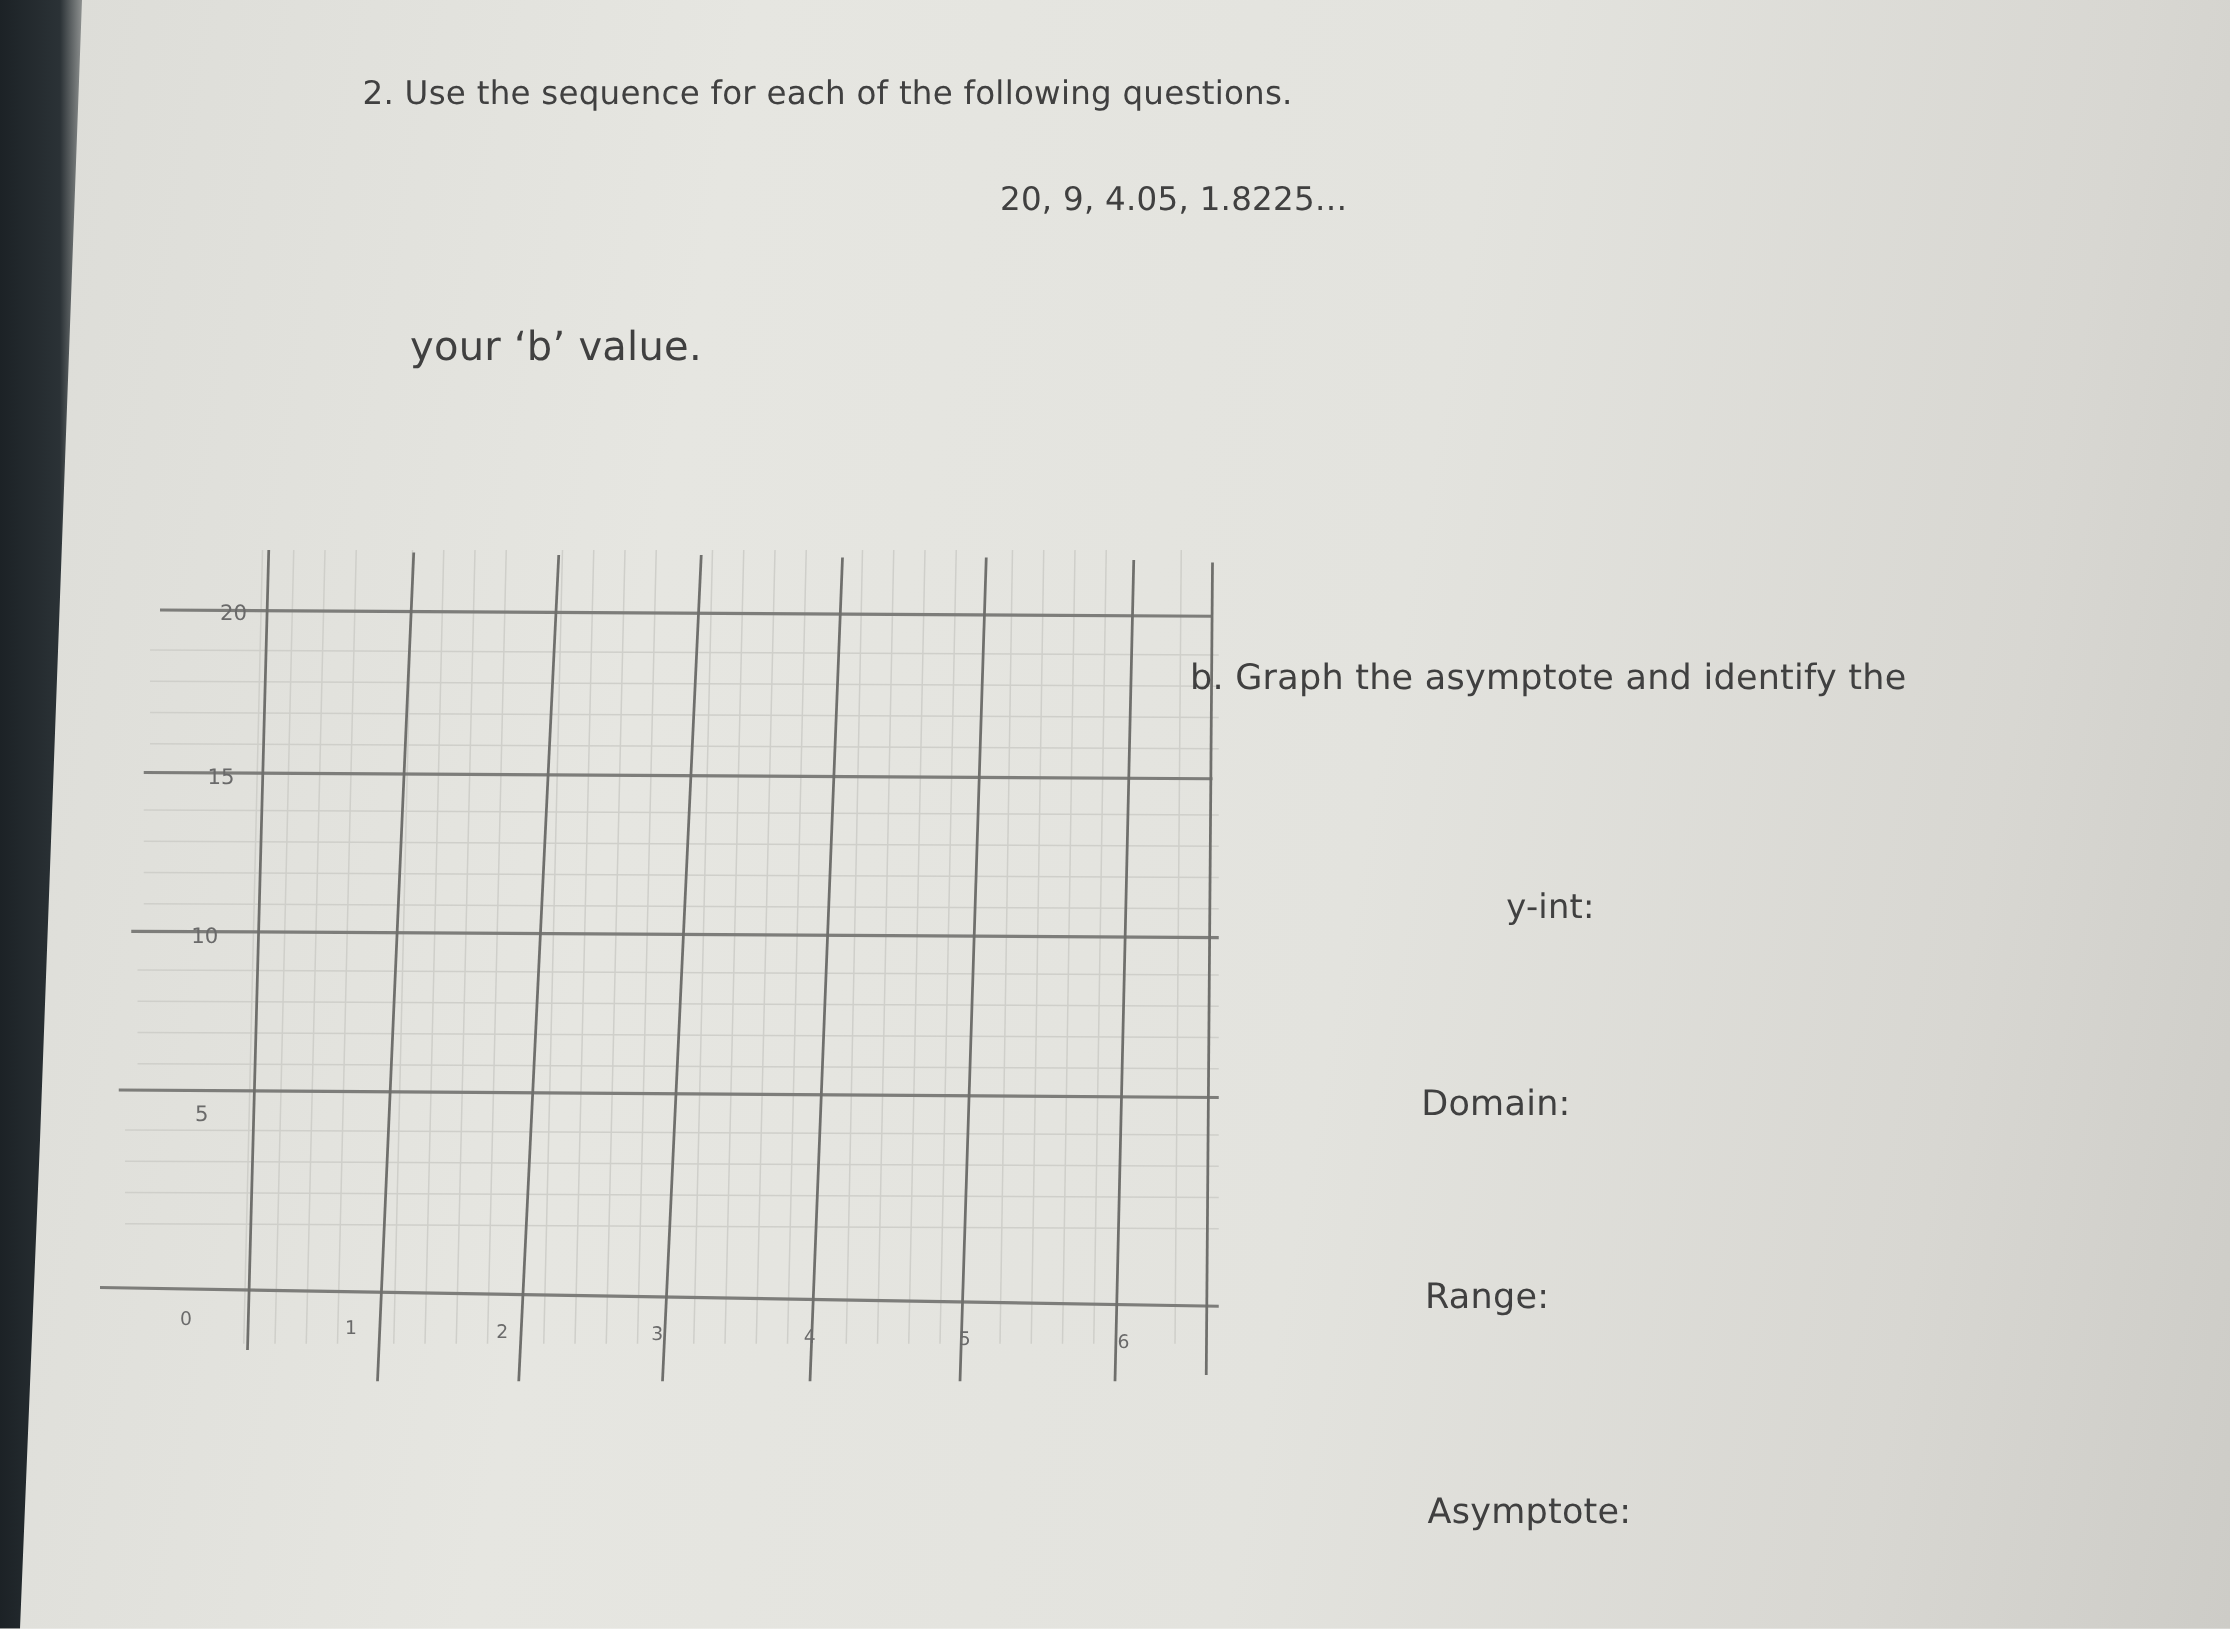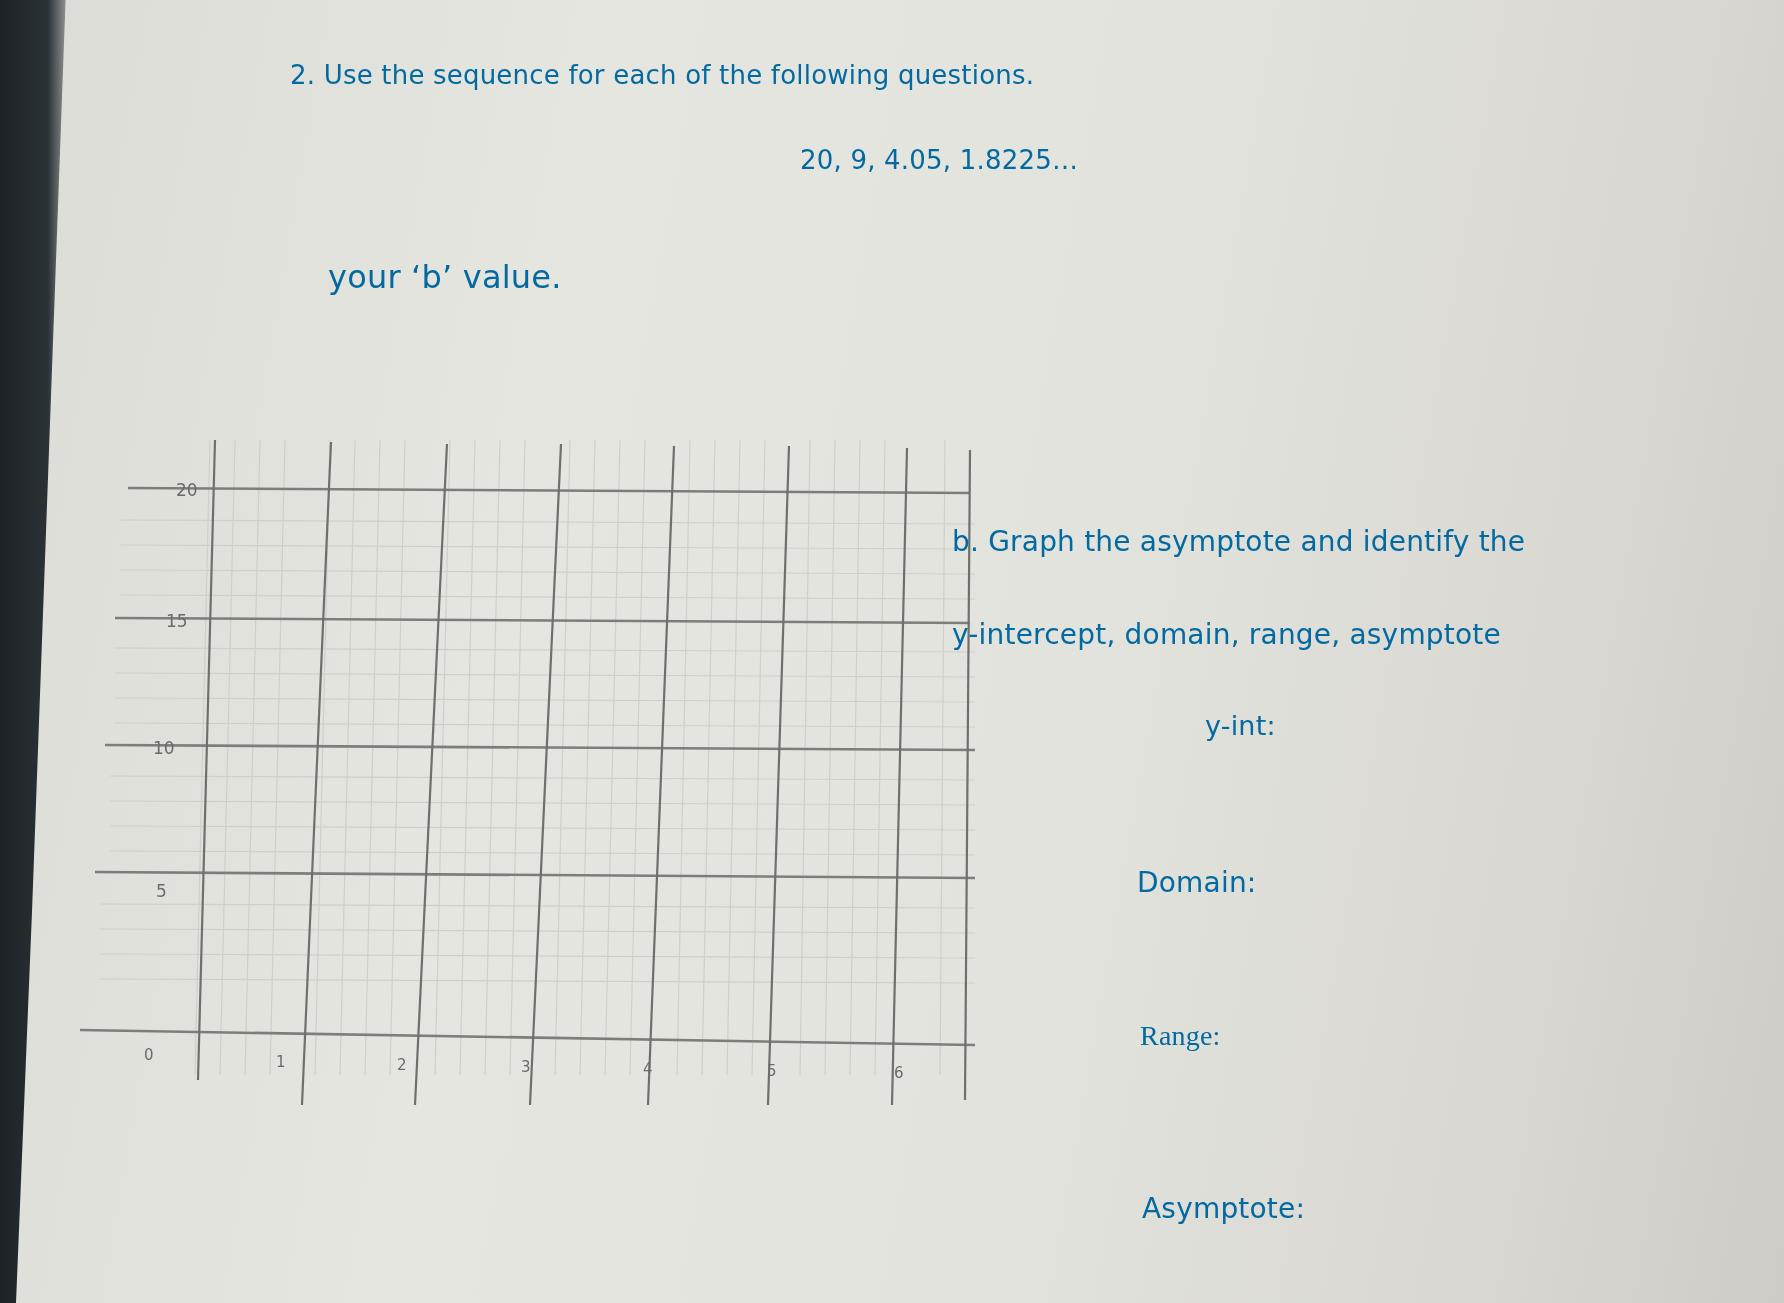--- a/index.html
+++ b/index.html
@@ -23,32 +23,32 @@
       clip-path: polygon(0 0, 82% 0, 70% 20%, 55% 45%, 40% 70%, 20% 100%, 0 100%);
     }
     .sheet {
       position: absolute;
       left: 0; top: 0;
       width: 1784px; height: 1303px;
     }
     .text {
       position: absolute;
       white-space: nowrap;
-      color: #0369a1;
+      color: #404040;
       letter-spacing: 0.2px;
     }
     .q-title { left: 290px; top: 60px; font-size: 26px; }
     .sequence { left: 800px; top: 145px; font-size: 26px; }
     .part-a-1 { left: 328px; top: 222px; font-size: 24.5px; }
     .part-a-2 { left: 328px; top: 258px; font-size: 32px; }
     .part-b-1 { left: 952px; top: 525px; font-size: 28px; }
     .part-b-2 { left: 952px; top: 618px; font-size: 28px; }
     .label-yint { left: 1205px; top: 710px; font-size: 27px; }
     .label-domain { left: 1137px; top: 866px; font-size: 28px; }
-    .label-range { left: 1140px; top: 1020px; font-size: 28px; font-family: Liberation Serif, serif; }
+    .label-range { left: 1140px; top: 1020px; font-size: 28px; }
     .label-asym { left: 1142px; top: 1176px; font-size: 28px; margin-top: 16px; }
     .graph {
       position: absolute;
       left: 0; top: 420px;
       width: 950px; height: 700px; margin-left: 40px;
     }
     .graph svg { display: block; }
   </style>
 </head>
 <body>
@@ -143,20 +143,19 @@
         <text x="357" y="650">2</text>
         <text x="481" y="652">3</text>
         <text x="603" y="654">4</text>
         <text x="727" y="656">5</text>
         <text x="854" y="658">6</text>
       </g>
     </svg>
   </div>
 
   <div class="text part-b-1">b. Graph the asymptote and identify the</div>
-  <div class="text part-b-2">y-intercept, domain, range, asymptote</div>
 
   <div class="text label-yint">y-int:</div>
   <div class="text label-domain">Domain:</div>
   <div class="text label-range">Range:</div>
   <div class="text label-asym">Asymptote:</div>
 
 </div>
 
 </body></html>

